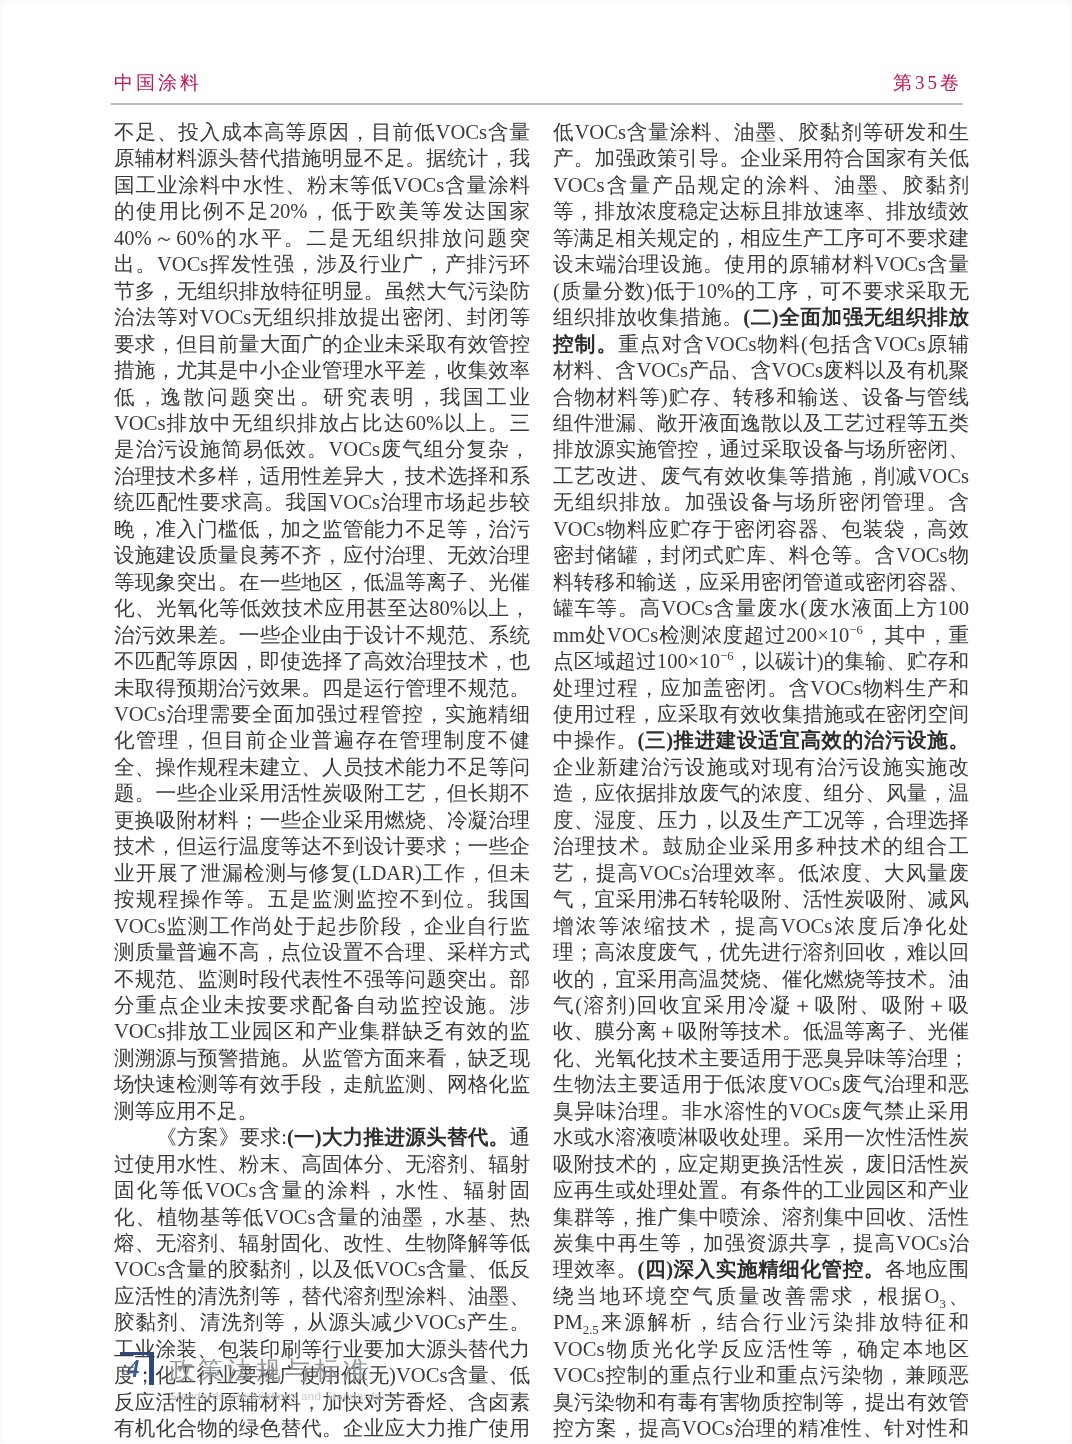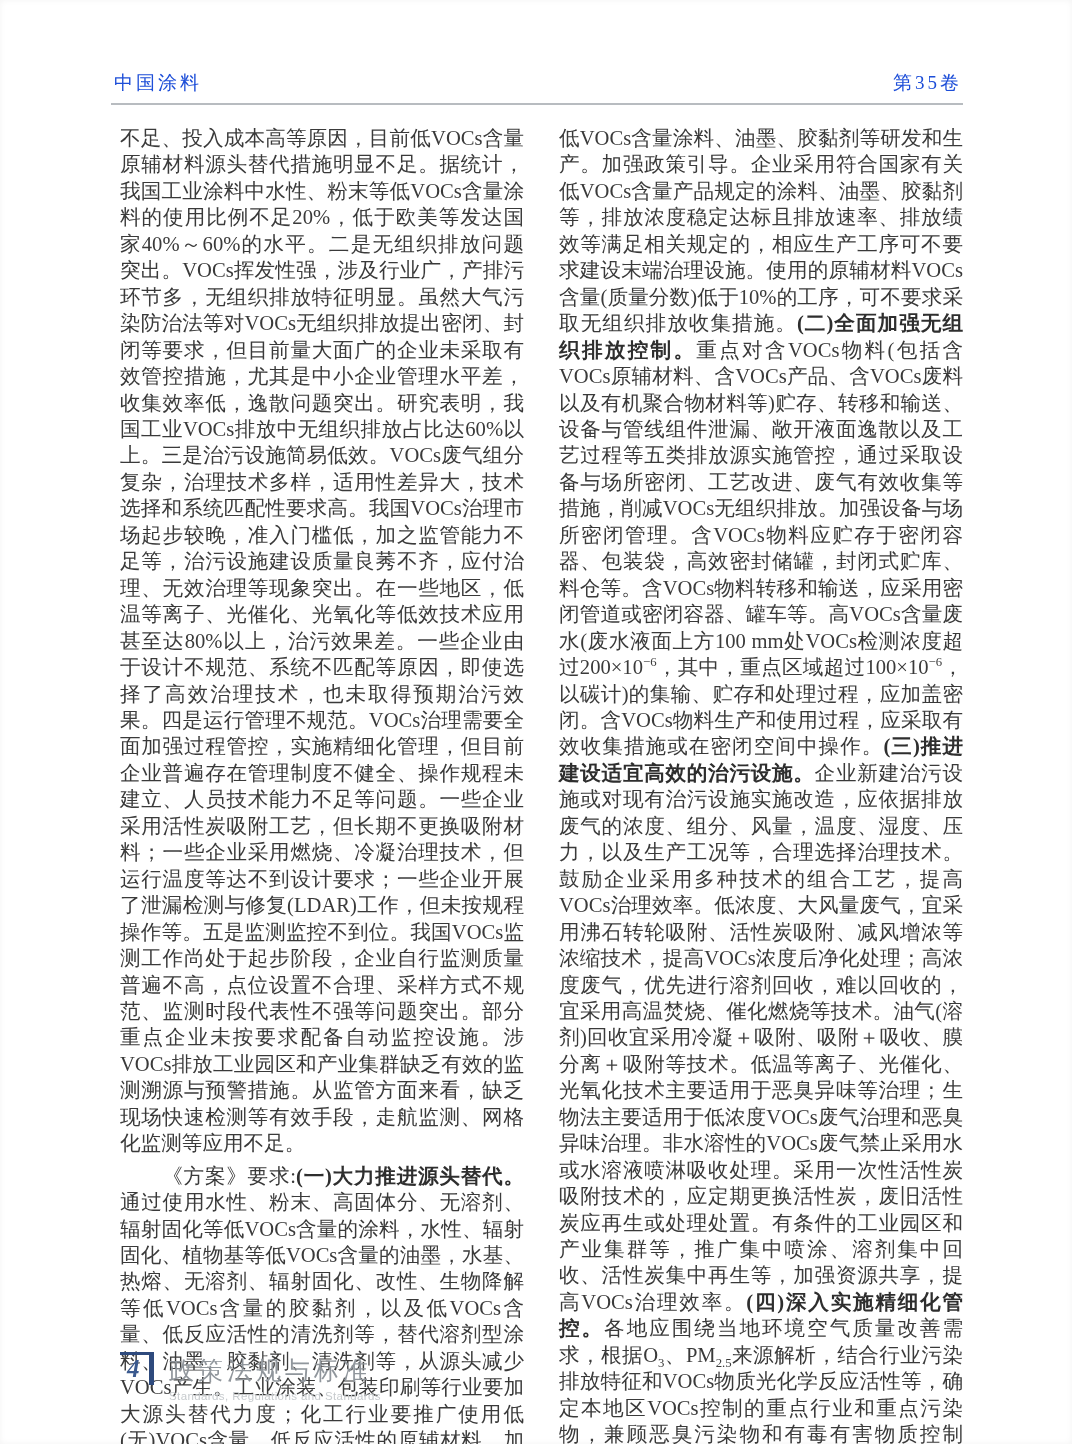--- a/index.html
+++ b/index.html
@@ -9,38 +9,38 @@
     font-family:"Liberation Serif","DejaVu Serif",serif;
   }
   .page{
     position:absolute;inset:0;background:#ffffff;
     box-shadow:inset 0 0 6px rgba(0,0,0,0.05);
   }
   
   .header{
     position:absolute;top:70px;left:114px;width:848px;
     display:flex;justify-content:space-between;align-items:flex-end;
-    color:#1d4ed8;font-size:19px;letter-spacing:3px;
+    color:#be185d;font-size:19px;letter-spacing:3px;
   }
   .header-rule{
     position:absolute;top:103px;left:111px;width:852px;height:0;
     border-top:2px solid #b8bcc0;
   }
   
   .content{
     position:absolute;top:119px;left:114px;width:856px;
     display:flex;gap:23px;
   }
   .column{
     width:416px;
     font-size:20.6px;line-height:26.45px;
     text-align:justify;text-justify:inter-ideograph;
     color:#3a3a3a;
   }
-  .column p{margin:6px;}
+  .column p{margin:0;}
   .column p.indent{text-indent:2.05em;}
   .column b{font-weight:bold;color:#2e2e2e;}
   .column sup{font-size:0.62em;vertical-align:super;line-height:0;}
   .column sub{font-size:0.62em;vertical-align:sub;line-height:0;}
   
   .footer{
     position:absolute;left:120px;top:1352px;
     display:flex;align-items:flex-start;
   }
   .pn-block{position:relative;width:40px;height:40px;flex:0 0 auto;}

